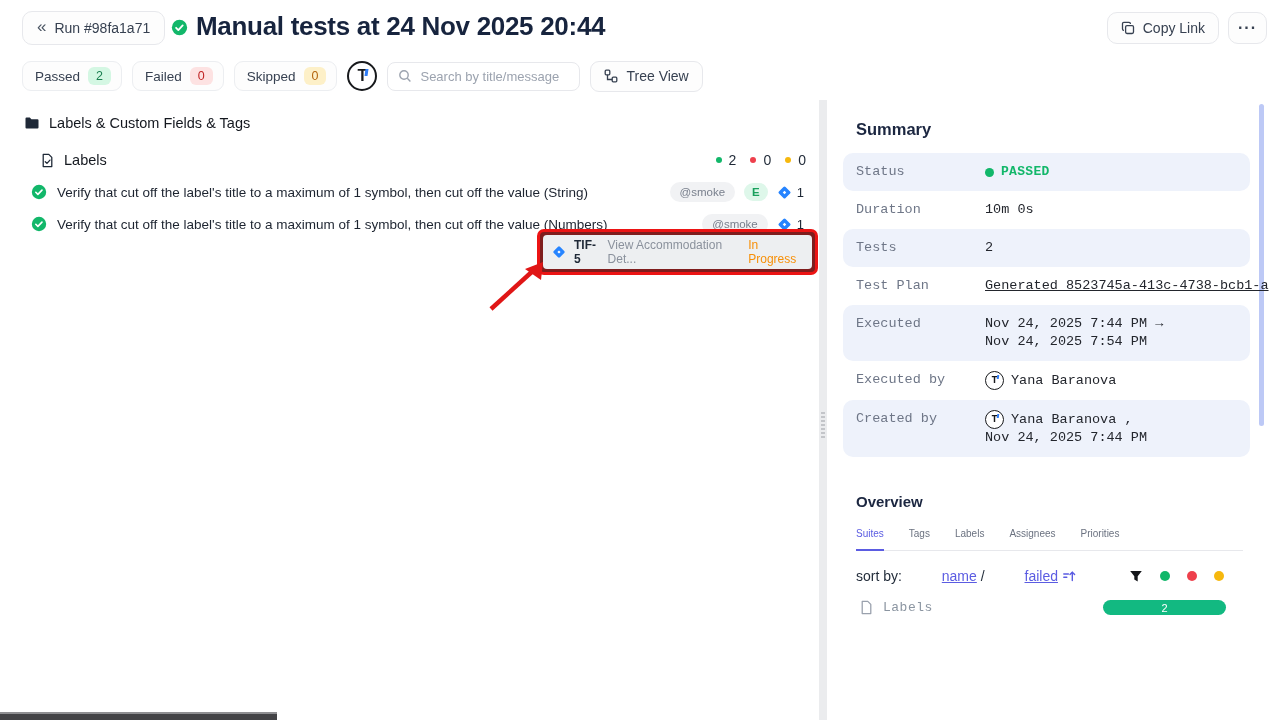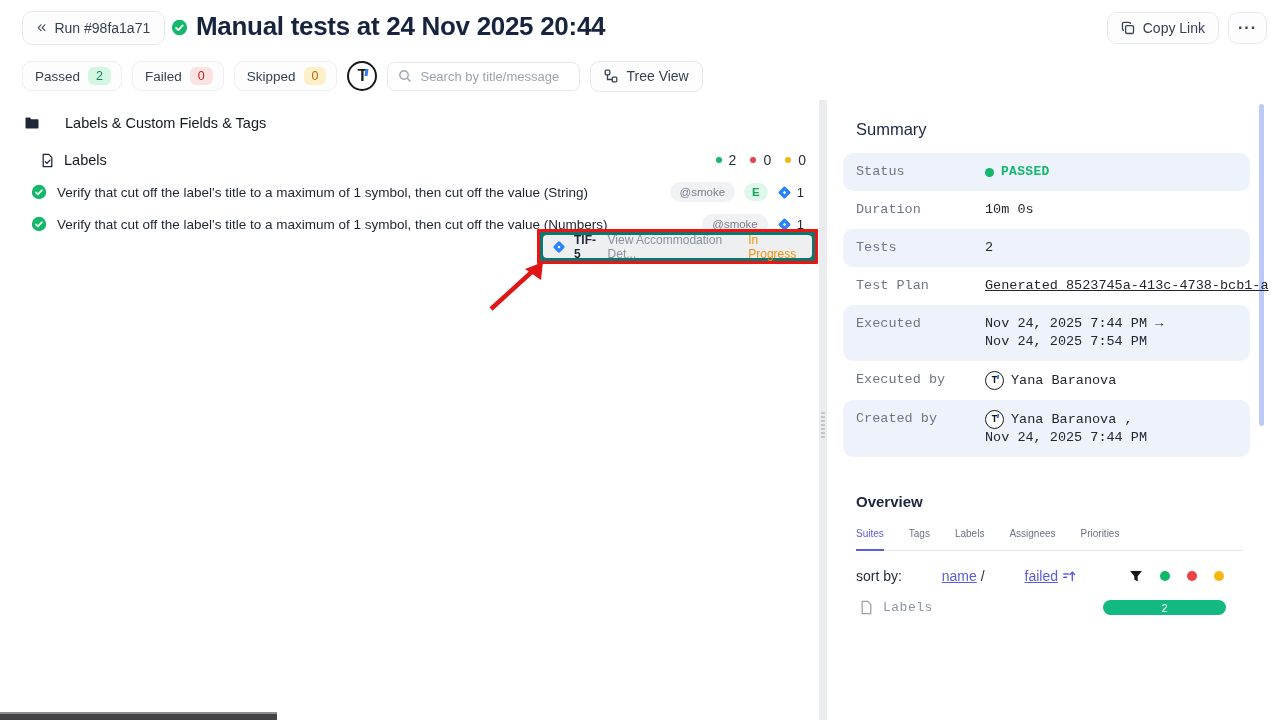--- a/index.html
+++ b/index.html
@@ -30,54 +30,54 @@
   .tlogo-tick { position:absolute; top:6px; right:7px; width:3px; height:7px; background:#2f7df6; transform:skewX(-8deg); }
   .search { display:flex; align-items:center; gap:8px; width:193px; height:29px; border:1px solid #e7e8ec;
             border-radius:8px; background:#fff; padding:0 10px; }
   .search input { border:none; outline:none; width:100%; font-size:13px; color:#374151; font-family:"Liberation Sans",sans-serif; }
   .search input::placeholder { color:#9ca3af; }
   .btn-tree { height:31px; padding:0 13px; border-radius:9px; }
 
   
   .tree { position:absolute; left:0; top:108px; width:820px; }
   .row { display:flex; align-items:center; }
-  .folder-row { padding-left:24px; height:30px; gap:25px; font-size:14.5px; font-weight:500; color:#14181f; cursor:pointer; }
+  .folder-row { padding-left:24px; height:30px; gap:9px; font-size:14.5px; font-weight:500; color:#14181f; cursor:pointer; }
   .suite-row { padding-left:40px; padding-right:14px; height:32px; margin-top:6px; gap:9px; font-size:14.5px; color:#14181f; cursor:pointer; }
   .suite-counts { margin-left:auto; display:flex; align-items:center; gap:14px; font-size:14px; color:#1f2937; }
   .dotnum { display:flex; align-items:center; gap:7px; }
   .dot { width:6px; height:6px; border-radius:50%; }
   .dot-lg { width:10px; height:10px; border-radius:50%; }
   .d-green { background:#12b76a; } .d-red { background:#ee404c; } .d-yellow { background:#f6b80e; }
   .test-row { padding-left:31px; padding-right:16px; height:32px; gap:10px; font-size:13.5px; color:#1d2430; cursor:pointer; }
   .test-row:first-of-type { margin-top:8px; }
   .badges { margin-left:auto; display:flex; align-items:center; gap:9px; }
   .tag-pill { background:#f1f2f4; color:#787f8c; font-size:11.5px; padding:4px 10px; border-radius:11px; cursor:pointer; }
   .env-badge { background:#def7ea; color:#19a05d; font-size:11.5px; font-weight:600; padding:3px 8px; border-radius:10px; cursor:pointer; }
   .issue-count { display:flex; align-items:center; gap:5px; font-size:13px; color:#1f2937; cursor:pointer; }
 
   
-  .popup-box { position:absolute; left:537px; top:229px; width:281px; height:35px; border:3px solid #ec1414;
-               border-radius:1px; padding:3px; background:#0f766e; }
+  .popup-box { position:absolute; left:537px; top:229px; width:281px; height:46px; border:3px solid #ec1414;
+               border-radius:7px; padding:3px; background:#7f1d1d; }
   .popup { width:100%; height:100%; background:#edeff1; border-radius:4px; display:flex; align-items:center;
            gap:8px; padding:0 9px; cursor:pointer; }
   .popup-key { font-size:12px; font-weight:700; color:#1f2937; }
   .popup-title { font-size:12px; color:#8a919c; }
   .popup-status { font-size:12px; color:#f79009; margin-left:2px; }
   .anno-arrow { position:absolute; left:483px; top:254px; width:72px; height:62px; pointer-events:none; }
 
   
   .vdivider { position:absolute; left:819px; top:100px; bottom:0; width:8px; background:#ebecee; }
   .vgrip { position:absolute; left:821px; top:412px; width:4px; height:26px; cursor:row-resize;
            background:repeating-linear-gradient(#c3c5c9 0 2px, transparent 2px 4px); }
   .scrollbar { position:absolute; left:1259px; top:104px; width:5px; height:322px; border-radius:3px; background:#bdc9f6; cursor:pointer; }
   .taskbar-frag { position:absolute; left:0; bottom:0; width:277px; height:8px; background:#434346; border-top:2px solid #8f8f92; }
 
   
   .sidebar { position:absolute; left:843px; top:100px; width:407px; }
-  .sb-h { font-size:16.5px; font-weight:400; color:#1b2640; margin:20px 0 14px 13px; }
+  .sb-h { font-size:16.5px; font-weight:700; color:#1b2640; margin:20px 0 14px 13px; }
   .srow { display:flex; padding:10px 13px; border-radius:10px; font-size:13.5px; line-height:18px;font-family:Liberation Mono, monospace; }
   .srow.alt { background:#eef2fb; }
   .srow .lab { width:129px; flex:none; color:#6e7687; }
   .srow .val { color:#23262d; }
   .status-val { display:flex; align-items:center; gap:7px; font-weight:700; color:#12b76a; font-size:13px; letter-spacing:0.3px; }
   .status-dot { width:9px; height:9px; border-radius:50%; background:#12b76a; }
   .plan-link { color:#2f3a4d; text-decoration:underline; white-space:nowrap; cursor:pointer; }
   .person { display:flex; align-items:center; gap:7px; }
   .avatar-sm { width:19px; height:19px; border-radius:50%; border:1.5px solid #17191c; background:#fff; flex:none;
                display:flex; align-items:center; justify-content:center; position:relative; }

